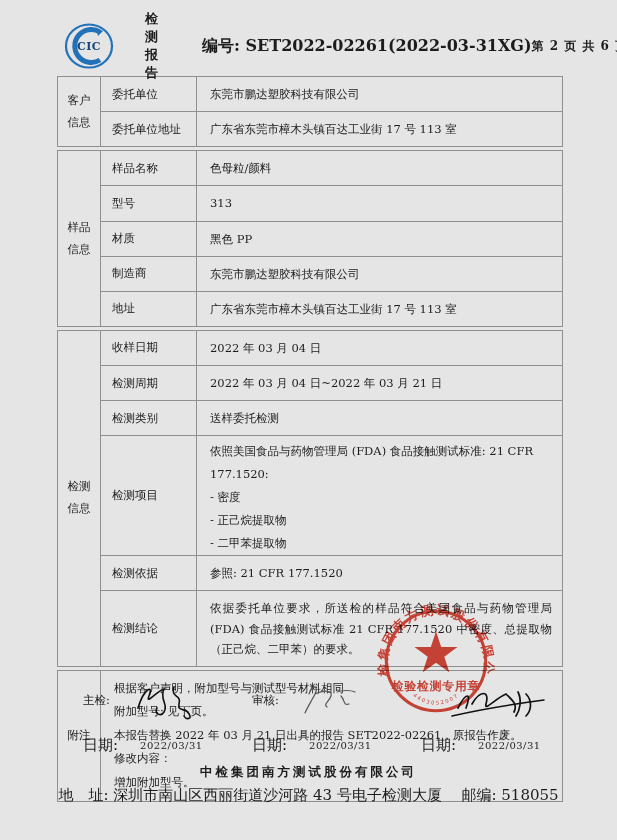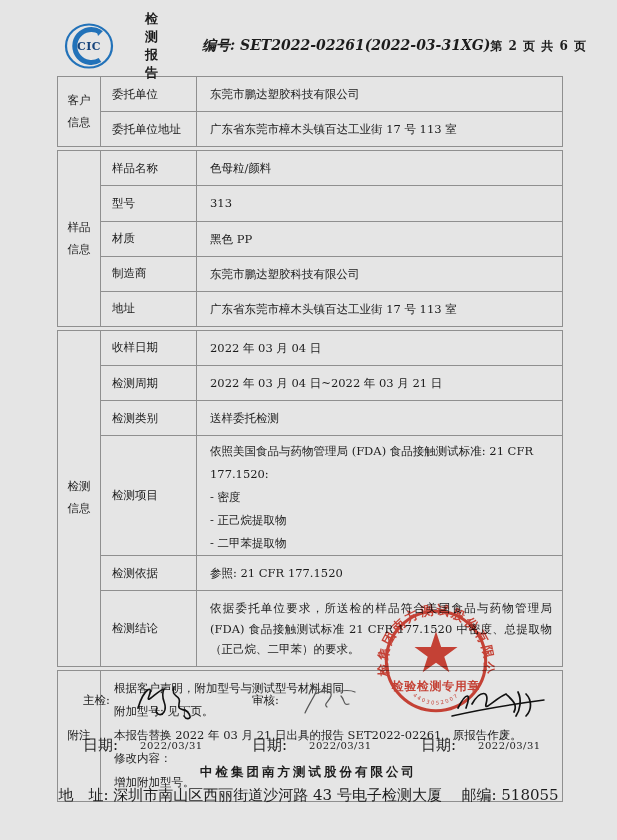--- a/index.html
+++ b/index.html
@@ -4,21 +4,21 @@
 <style>
   * { margin:0; padding:0; box-sizing:border-box; }
   html,body { background:#ffffff; }
   body { font-family:"DejaVu Serif","Liberation Serif",serif; color:#1c1c1c; }
   .page { position:relative; width:617px; height:840px; background:#e5e5e5; overflow:hidden; }
 
   
   .header { display:flex; align-items:center; padding:16px 57px 0 63px; height:76px; }
   .logo { width:52px; height:48px; flex:0 0 auto; }
   .hdr-title { font-weight:bold; font-size:13px; margin-left:30px; letter-spacing:2px; }
-  .hdr-no { font-weight:bold; font-size:14px; margin-left:42px; white-space:nowrap;font-style:italic; }
+  .hdr-no { font-weight:bold; font-size:16px; margin-left:42px; white-space:nowrap; }
   .hdr-page { font-weight:bold; font-size:12px; margin-left:auto; white-space:nowrap; letter-spacing:1px; }
 
   
   .tables { width:506px; margin:0 8px 0 57px; }
   table { border-collapse:collapse; width:506px; table-layout:fixed; margin-top:3px; }
   table:first-child { margin-top:0; }
   td { border:1px solid #8f8f8f; font-size:11.5px; vertical-align:middle; }
   td.sec { width:43px; text-align:center; white-space:pre-line; line-height:1.9; }
   td.lbl { width:96px; padding:7px 4px 7px 11px; }
   td.val { padding:7px 6px 7px 13px; line-height:1.75; }

